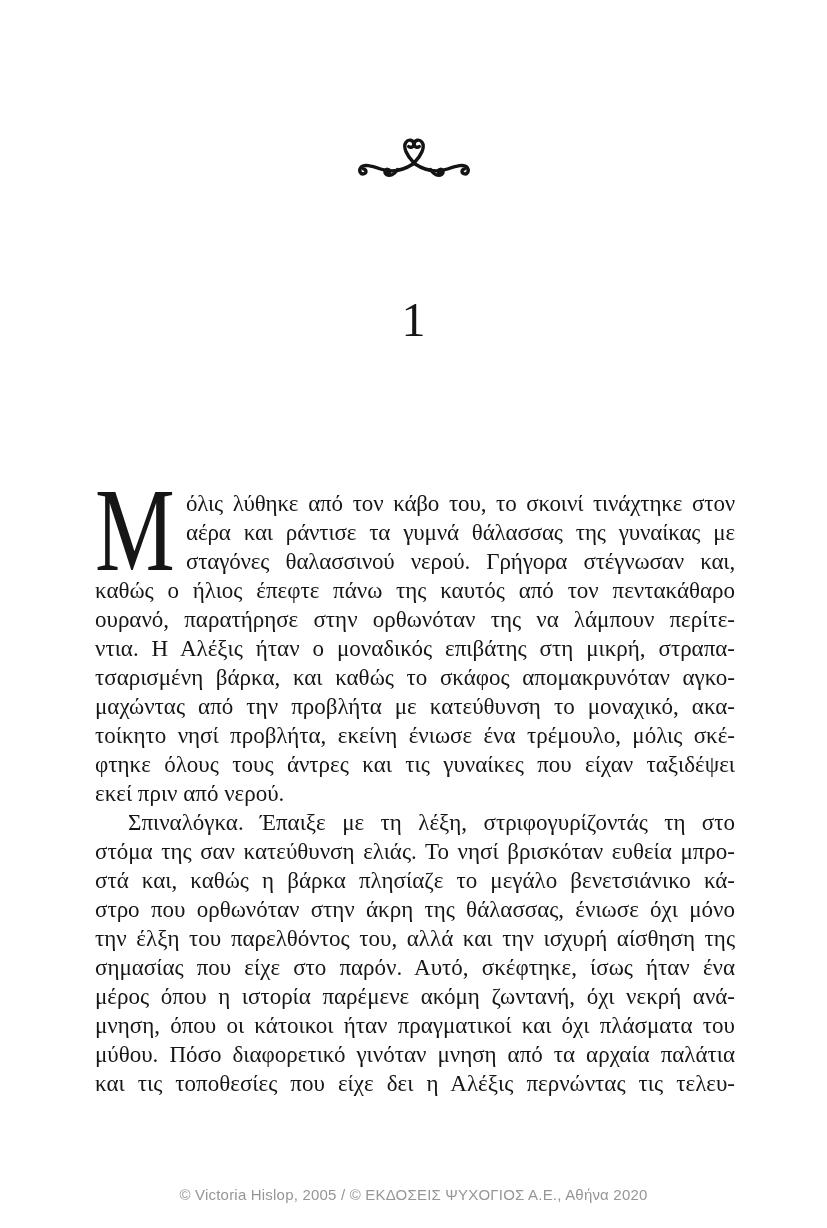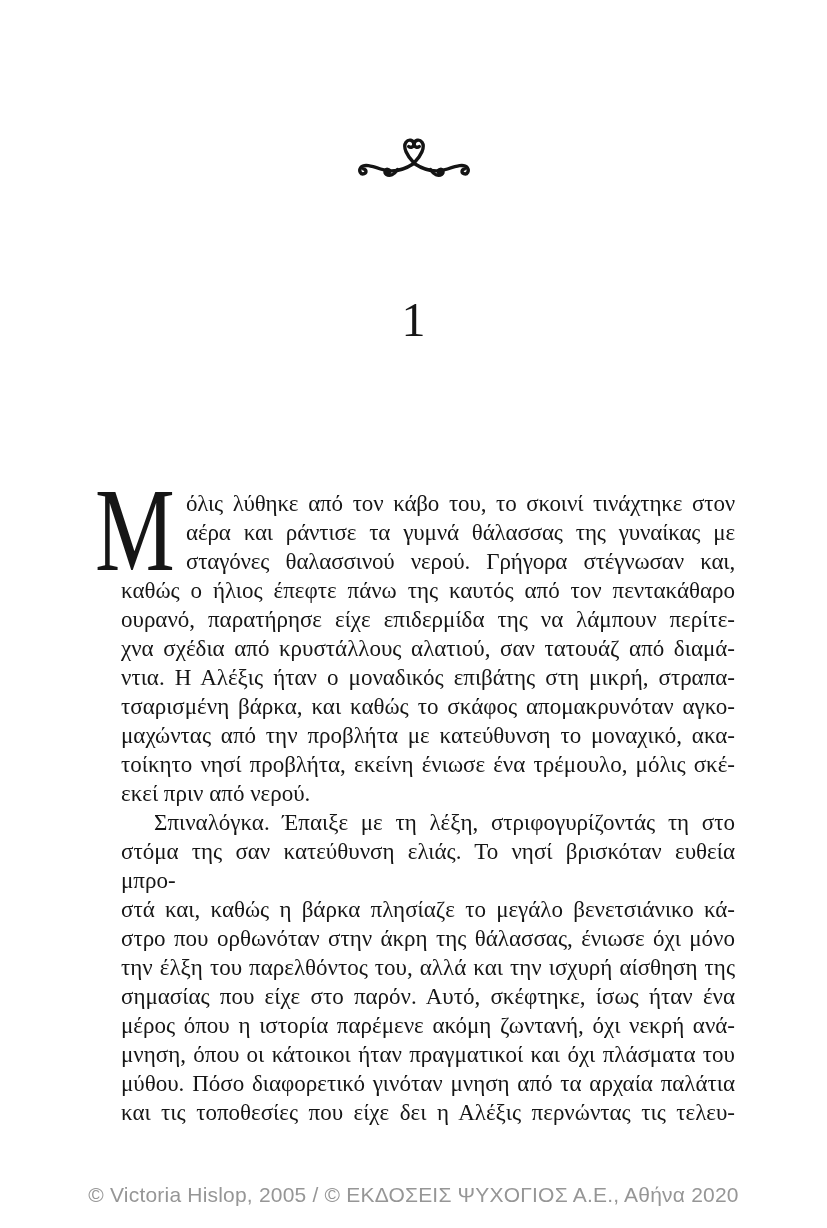--- a/index.html
+++ b/index.html
@@ -47,21 +47,20 @@
     top: 489px;
     left: 95px;
     width: 640px;
   }
 
   .ln {
     font-size: 23px;
     line-height: 29px;
     text-align: justify;
     text-align-last: justify;
-    margin-left: 26px;
   }
   .ln.dc { letter-spacing: -0.15px; }
   .ln.last { text-align-last: left; }
   .ln.indent { text-indent: 33px; }
 
   .dropcap {
     float: left;
     width: 82px;
     height: 85px;
     font-size: 118px;
@@ -72,21 +71,21 @@
     text-align: left;
   }
 
   .footer {
     position: absolute;
     top: 1184px;
     left: 0;
     width: 100%;
     text-align: center;
     font-family: "Liberation Sans", sans-serif;
-    font-size: 21px;
+    font-size: 15px;
     line-height: 22px;
     color: #969696;
     letter-spacing: 0.2px;
   }
 </style>
 </head>
 <body>
 
 <div class="page">
 
@@ -109,26 +108,26 @@
 
 
   <div class="body-text">
 
     <div class="para">
       <span class="dropcap">Μ</span>
       <div class="ln dc">όλις λύθηκε από τον κάβο του, το σκοινί τινάχτηκε στον</div>
       <div class="ln dc">αέρα και ράντισε τα γυμνά θάλασσας της γυναίκας με</div>
       <div class="ln dc">σταγόνες θαλασσινού νερού. Γρήγορα στέγνωσαν και,</div>
       <div class="ln">καθώς ο ήλιος έπεφτε πάνω της καυτός από τον πεντακάθαρο</div>
-      <div class="ln">ουρανό, παρατήρησε είχε επιδερμίδα της να λάμπουν περίτε-</div>
-      <div class="ln">χνα σχέδια από κρυστάλλους αλατιού, σαν τατουάζ από διαμά-</div>
+      <div class="ln">ουρανό, παρατήρησε στην ορθωνόταν της να λάμπουν περίτε-</div>
       <div class="ln">ντια. Η Αλέξις ήταν ο μοναδικός επιβάτης στη μικρή, στραπα-</div>
       <div class="ln">τσαρισμένη βάρκα, και καθώς το σκάφος απομακρυνόταν αγκο-</div>
       <div class="ln">μαχώντας από την προβλήτα με κατεύθυνση το μοναχικό, ακα-</div>
       <div class="ln">τοίκητο νησί προβλήτα, εκείνη ένιωσε ένα τρέμουλο, μόλις σκέ-</div>
+      <div class="ln">φτηκε όλους τους άντρες και τις γυναίκες που είχαν ταξιδέψει</div>
       <div class="ln last">εκεί πριν από νερού.</div>
     </div>
 
     <div class="para">
       <div class="ln indent">Σπιναλόγκα. Έπαιξε με τη λέξη, στριφογυρίζοντάς τη στο</div>
       <div class="ln">στόμα της σαν κατεύθυνση ελιάς. Το νησί βρισκόταν ευθεία μπρο-</div>
       <div class="ln">στά και, καθώς η βάρκα πλησίαζε το μεγάλο βενετσιάνικο κά-</div>
       <div class="ln">στρο που ορθωνόταν στην άκρη της θάλασσας, ένιωσε όχι μόνο</div>
       <div class="ln">την έλξη του παρελθόντος του, αλλά και την ισχυρή αίσθηση της</div>
       <div class="ln">σημασίας που είχε στο παρόν. Αυτό, σκέφτηκε, ίσως ήταν ένα</div>

